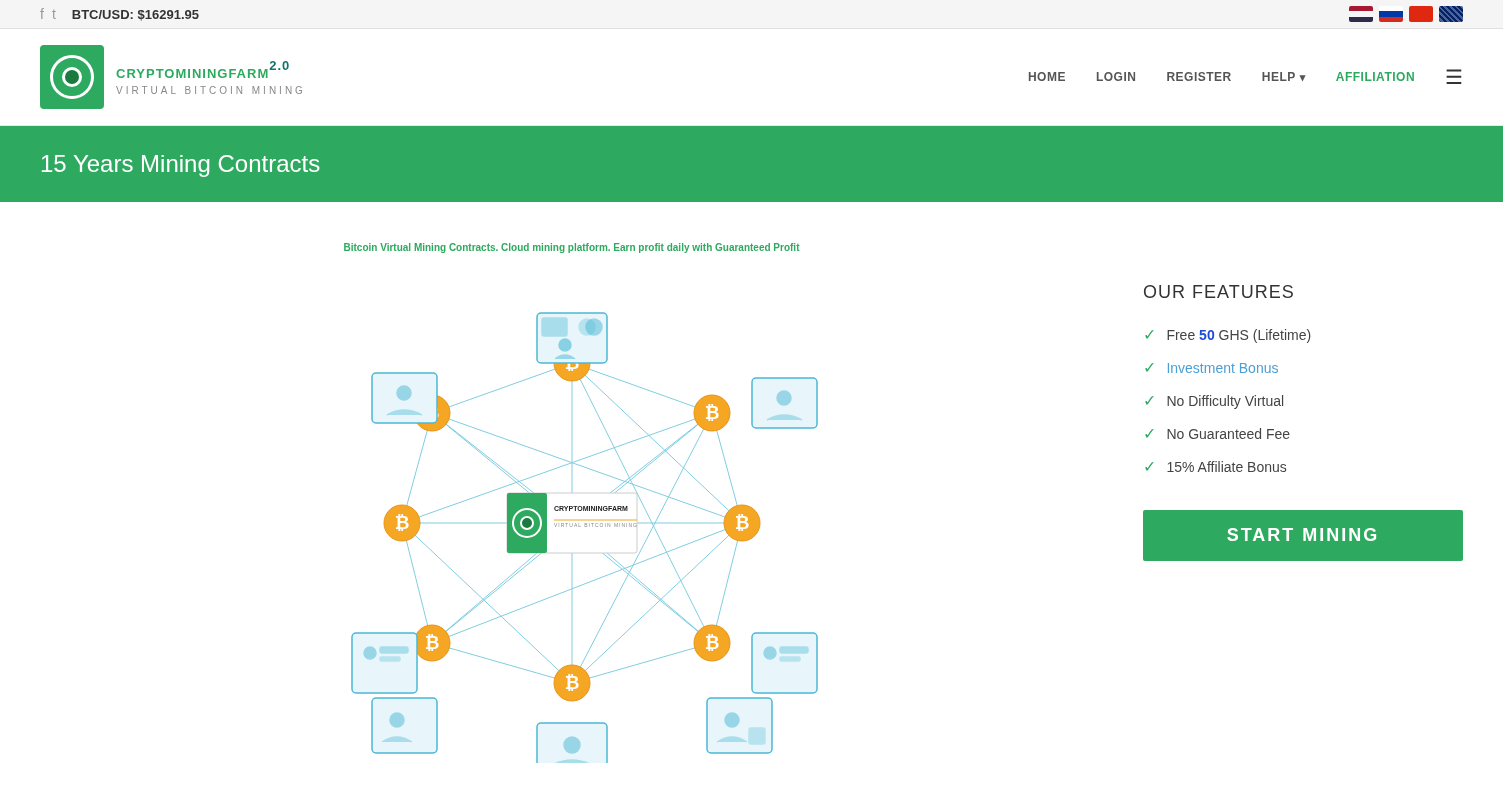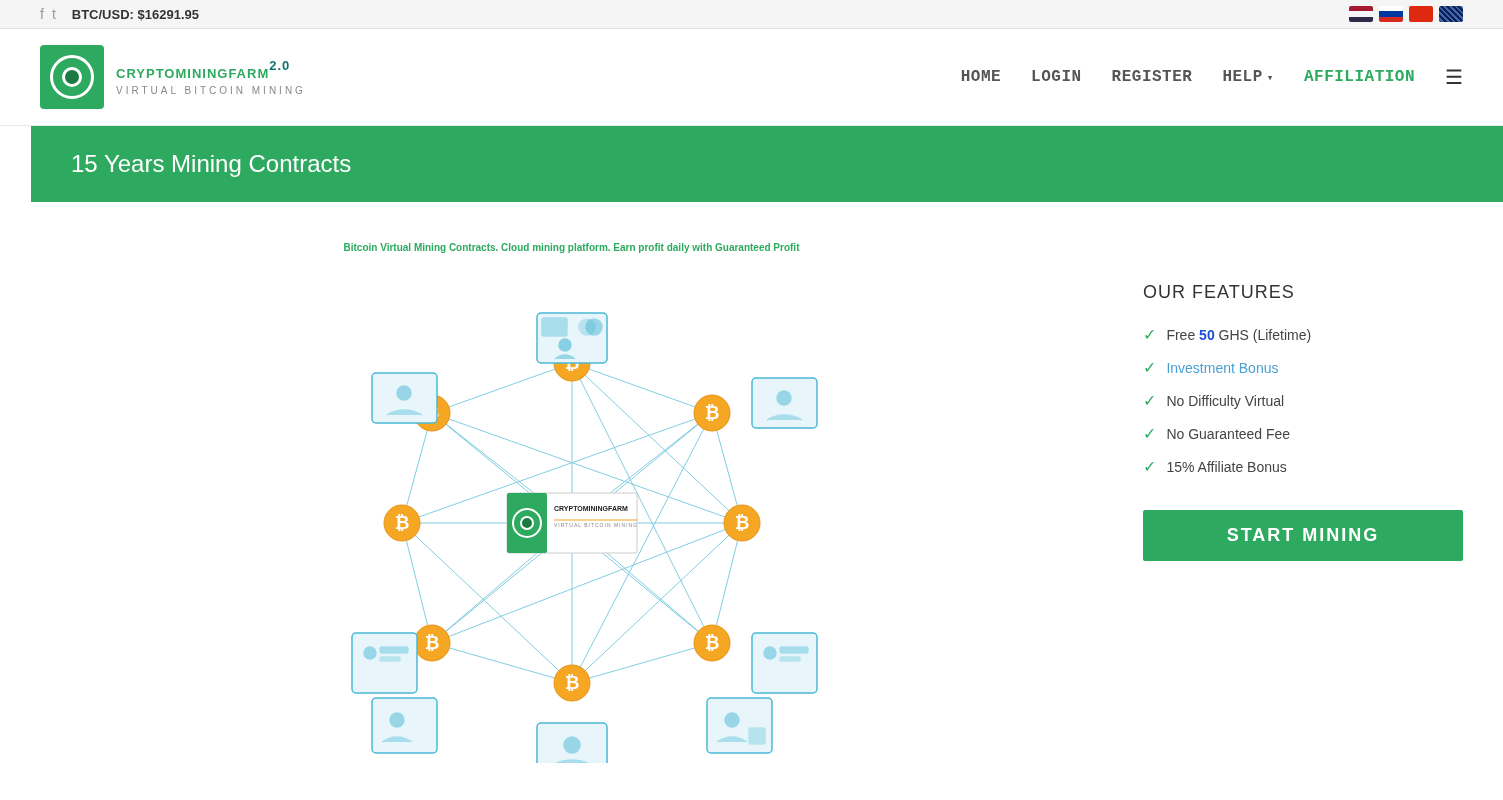--- a/index.html
+++ b/index.html
@@ -55,33 +55,32 @@
       border-radius: 50%;
       border: 3px solid #fff;
     }
     .logo-text { display: flex; flex-direction: column; }
     .logo-title { font-size: 22px; font-weight: bold; color: #222; letter-spacing: 1px; }
     .logo-title span { color: #2daa5f; font-size: 13px; }
     .logo-subtitle { font-size: 10px; letter-spacing: 3px; color: #888; text-transform: uppercase; }
 
     nav { margin-left: auto; display: flex; align-items: center; gap: 30px; }
     .nav-item {
-      font-size: 16px; font-weight: bold; color: #555; text-transform: uppercase;
-      letter-spacing: 0.5px; cursor: pointer; text-decoration: none; font-family: Liberation Mono, monospace;
+      font-size: 12px; font-weight: bold; color: #555; text-transform: uppercase;
+      letter-spacing: 0.5px; cursor: pointer; text-decoration: none;
     }
     .nav-help { display: flex; align-items: center; gap: 4px; }
     .nav-help::after { content: '▾'; font-size: 11px; }
     .nav-affiliation { color: #2daa5f; }
     .nav-menu { font-size: 20px; color: #333; cursor: pointer; }
 
     
     #banner {
       background: #2daa5f;
       padding: 24px 40px;
-      margin-left: 31px;
     }
     #banner h1 { color: #fff; font-size: 24px; font-weight: normal; }
 
     
     #main {
       display: flex;
       padding: 40px;
       gap: 40px;
       min-height: 580px;
     }

